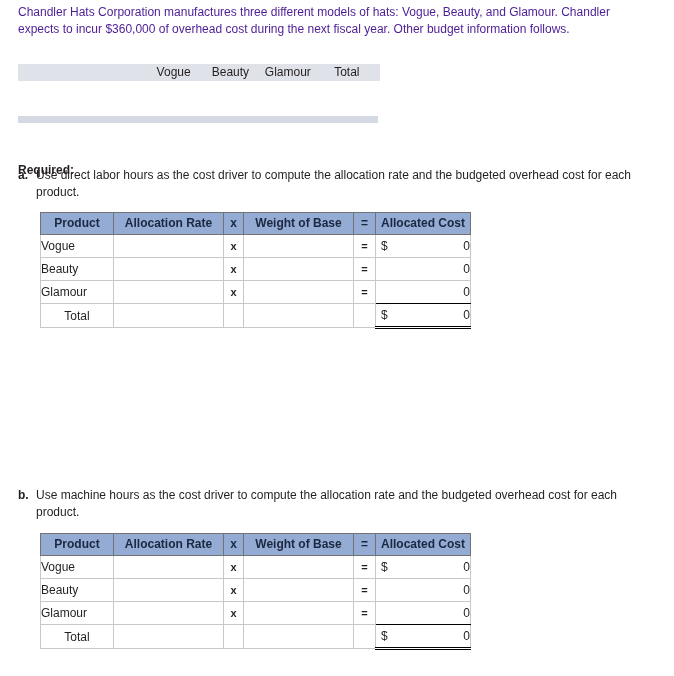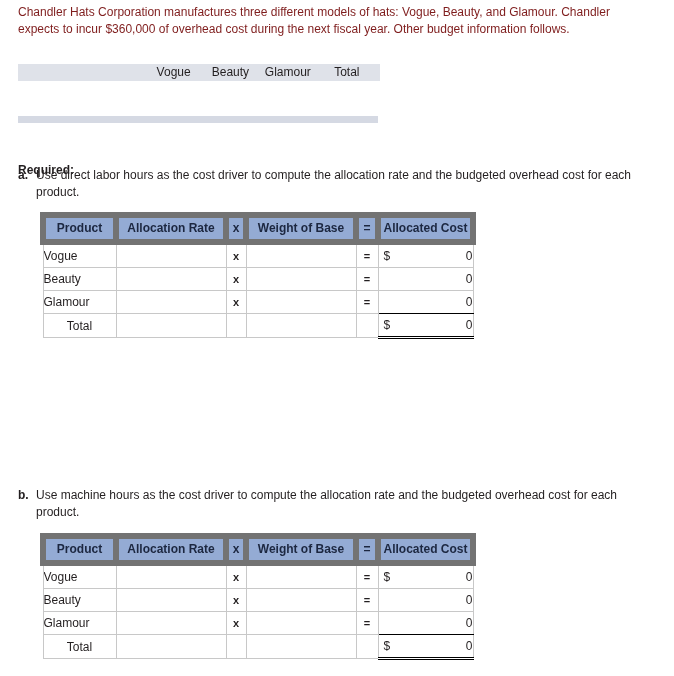--- a/index.html
+++ b/index.html
@@ -18,21 +18,21 @@
   }
 
   
   .intro {
     position: absolute;
     left: 18px;
     top: 4px;
     width: 625px;
     line-height: 16.5px;
     font-size: 12px;
-    color: #7f1d1d;
+    color: #4c1d95;
   }
 
   
   .budget-wrap {
     position: absolute;
     left: 18px;
     top: 64px;
     width: 362px;
   }
   table.budget {
@@ -135,21 +135,21 @@
     overflow: hidden;
   }
   table.ans thead th {
     background: #94abd4;
     color: #1c2740;
     font-weight: bold;
     text-align: center;
     font-size: 12px;
     height: 21px;
     line-height: 21px;
-    border: 6px solid #737373;
+    border: 1px solid #737373;
   }
   
   .col-product  { width: 73px; }
   .col-rate     { width: 110px; }
   .col-x        { width: 20px; }
   .col-weight   { width: 110px; }
   .col-eq       { width: 22px; }
   .col-cost     { width: 95px; }
 
   td.product {

